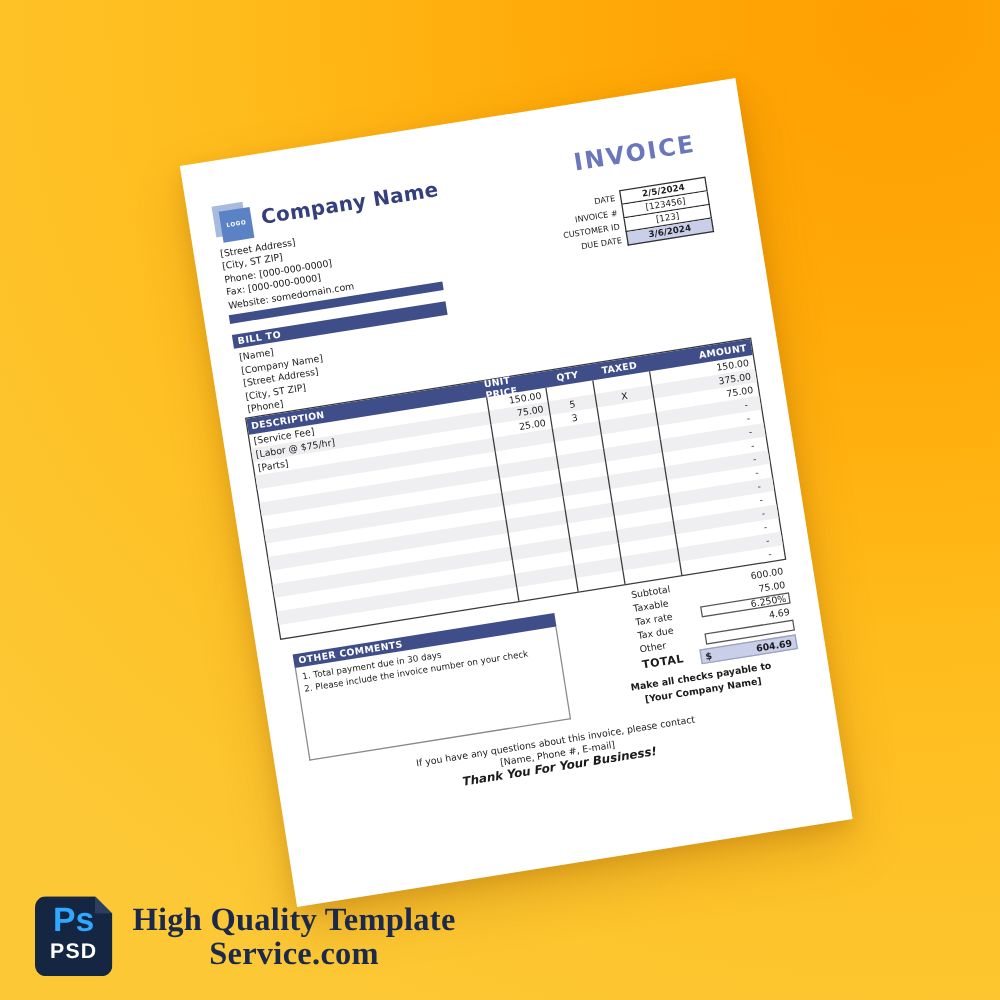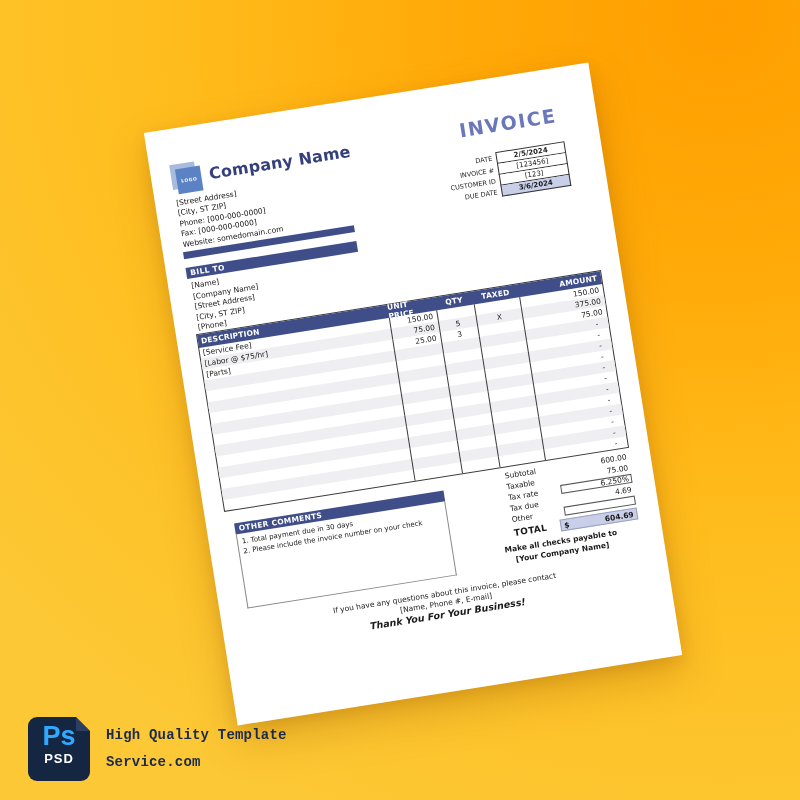--- a/index.html
+++ b/index.html
@@ -78,24 +78,24 @@
   .pfooter .thanks{font-weight:bold;font-style:italic;font-size:9.5px;margin-top:1px;}
 
   
   .badge{position:absolute;left:28px;top:717px;display:flex;align-items:center;gap:16px;}
   .psd-icon{position:relative;width:62px;height:64px;background:#152642;border-radius:9px;
     clip-path:polygon(0 0, calc(100% - 14px) 0, 100% 14px, 100% 100%, 0 100%);}
   .psd-fold{position:absolute;right:0;top:0;width:14px;height:14px;background:#2C3F63;
     clip-path:polygon(0 0, 100% 100%, 0 100%);}
   .psd-ps{color:#31A8FF;font-size:27px;font-weight:bold;text-align:center;margin-top:5px;line-height:29px;
     font-family:"Liberation Sans",sans-serif;}
-  .psd-sub{color:#ffffff;font-size:13px;font-weight:bold;text-align:center;letter-spacing:1px;
+  .psd-sub{color:#ffffff;font-size:17px;font-weight:bold;text-align:center;letter-spacing:1px;
     font-family:"Liberation Sans",sans-serif;}
-  .badge-text{color:#1B2A4C;font-weight:800;font-size:14px;line-height:27px;
-    font-family:Liberation Mono, monospace;letter-spacing:.2px;}
+  .badge-text{color:#1B2A4C;font-weight:800;font-size:26px;line-height:27px;
+    font-family:Liberation Serif, serif;letter-spacing:.2px;text-align:center;}
 </style>
 </head>
 <body>
 
 <div class="scene">
 
   <div class="paper">
 
     <div class="inv-title">INVOICE</div>
 

